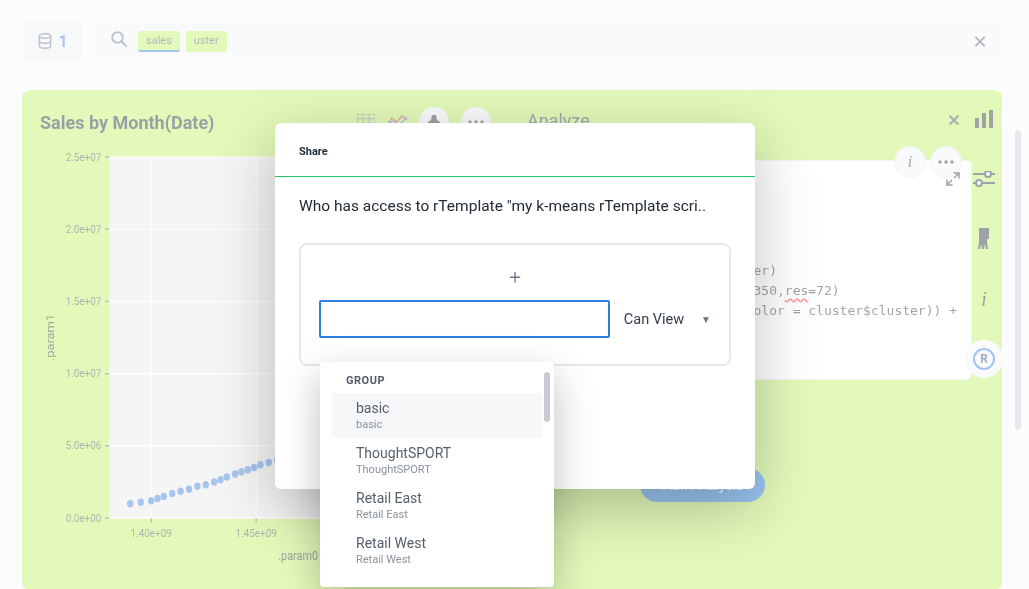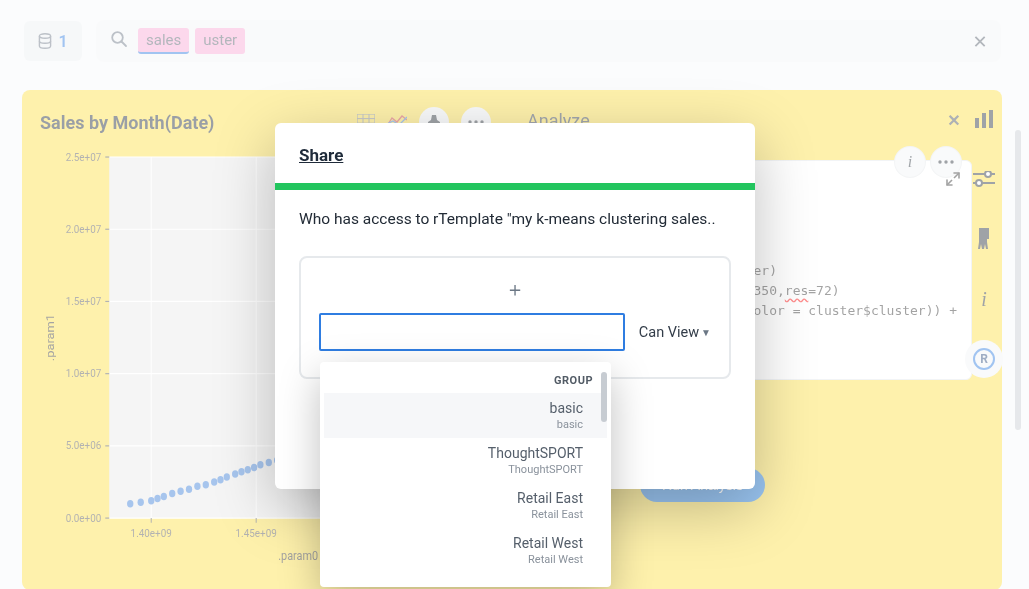--- a/index.html
+++ b/index.html
@@ -5,25 +5,25 @@
   * { box-sizing: border-box; margin: 0; padding: 0; }
   html, body { width: 1029px; height: 589px; font-family: -apple-system, BlinkMacSystemFont, "Segoe UI", Roboto, Helvetica, Arial, sans-serif; background:#f6f8fa; overflow:hidden; }
   .app { position:relative; width:1029px; height:589px; background:#f6f8fa; }
   .overlay { position:absolute; inset:0; background:rgba(255,255,255,0.55); z-index:10; pointer-events:none; }
   .topbar { position:absolute; top:20px; left:24px; right:28px; height:42px; display:flex; align-items:center; gap:14px; }
   .datasource { width:58px; height:40px; border-radius:6px; background:#eceff2; display:flex; align-items:center; justify-content:center; gap:6px; color:#2f7de1; font-weight:600; font-size:16px; }
   .db-icon svg { display:block; }
   .searchbar { flex:1; height:42px; background:#f2f4f6; border-radius:8px; display:flex; align-items:center; padding:0 10px 0 14px; gap:10px; }
   .search-icon { color:#6b7785; }
   .tokens { display:flex; gap:6px; }
-  .token { background:#f9a8d4; padding:3px 8px; border-radius:3px; font-size:15px; color:#555f6b; }
+  .token { background:#bef264; padding:3px 8px; border-radius:3px; font-size:11px; color:#555f6b; }
   .token.underlined { border-bottom:2px solid #2f7de1; }
   .search-clear { margin-left:auto; color:#555f6b; font-size:18px; width:22px; height:22px; display:flex; align-items:center; justify-content:center; cursor:pointer; }
 
-  .content { position:absolute; top:90px; left:22px; width:980px; height:500px; background:#fde047; border-radius:8px; display:flex;align-items:center; }
+  .content { position:absolute; top:90px; left:22px; width:980px; height:500px; background:#bef264; border-radius:8px; display:flex;align-items:center; }
   .scroll-thumb { position:absolute; right:8px; top:130px; width:6px; height:300px; background:#c7ccd2; border-radius:3px; }
 
   .chart-pane { width:485px; height:100%; padding:12px 10px 10px 18px; position:relative; }
   .chart-header { display:flex; align-items:center; justify-content:space-between; height:40px; }
   .chart-title { font-weight:700; font-size:18px; color:#1f2b3a; }
   .chart-tools { display:flex; gap:12px; align-items:center; margin-right:6px; }
   .tool-circle { width:30px; height:30px; border-radius:50%; background:#f1f3f5; display:flex; align-items:center; justify-content:center; color:#323a44; }
 
   .plot { position:absolute; left:18px; right:12px; top:60px; bottom:18px; }
   .plot svg { width:100%; height:100%; }
@@ -46,35 +46,35 @@
   .run-btn { position:absolute; left:640px; top:468px; height:34px; padding:0 22px; border-radius:17px; background:#1f7ee0; color:#fff; font-size:14px; display:flex; align-items:center; cursor:pointer; border:none; }
 
   .side-rail { position:absolute; right:26px; top:100px; display:flex; flex-direction:column; gap:22px; align-items:center; }
   .rail-btn { width:38px; height:38px; border-radius:50%; display:flex; align-items:center; justify-content:center; color:#2b333c; cursor:pointer; }
   .rail-btn svg { display:block; }
   .rail-btn.r { background:#f1f3f5; }
   .rlogo { width:22px; height:22px; border-radius:50%; border:2px solid #2f7de1; display:flex; align-items:center; justify-content:center; font-weight:700; color:#2b4b7d; font-size:12px; }
 
   
   .modal { position:absolute; z-index:40; top:123px; left:275px; width:480px; height:366px; background:#fff; border-radius:6px; box-shadow:0 18px 60px rgba(0,0,0,0.25); display:flex; flex-direction:column; }
-  .modal-title { padding:22px 24px 18px; font-size:17px; font-weight:700; color:#1f2b3a; border-bottom:7px solid #22c55e;text-decoration:underline; }
+  .modal-title { padding:22px 24px 18px; font-size:11px; font-weight:700; color:#1f2b3a; border-bottom:1px solid #22c55e; }
   .modal-body { padding:20px 24px; }
   .share-q { font-size:15.5px; color:#222b36; }
   .share-box { margin-top:28px; border:2px solid #e6e9ec; border-radius:8px; padding:18px 18px 26px; position:relative; }
   .add-plus { text-align:center; font-size:20px; color:#6b7785; }
   .share-row { margin-top:10px; display:flex; gap:14px; align-items:center; }
   .share-input { flex:1; height:38px; border:2px solid #2f7de1; border-radius:2px; padding:0 10px; font-size:14px; outline:none; }
-  .perm-dd { font-size:14.5px; color:#333d49; display:flex; align-items:center; gap:2px; cursor:pointer; }
+  .perm-dd { font-size:14.5px; color:#333d49; display:flex; align-items:center; gap:17px; cursor:pointer; }
   .perm-dd .caret { font-size:10px; color:#6b7785; }
   .modal-actions { position:absolute; right:36px; bottom:76px; display:flex; gap:20px; align-items:center; }
   .cancel-link { color:#2f7de1; font-weight:600; font-size:13px; letter-spacing:0.5px; cursor:pointer; }
   .add-btn { background:#1f7ee0; color:#fff; border:none; border-radius:18px; height:30px; padding:0 20px; font-size:12.5px; font-weight:600; letter-spacing:0.5px; cursor:pointer; }
 
   
-  .popover { position:absolute; z-index:50; top:362px; left:320px; width:291px; background:#fff; border-radius:4px; box-shadow:0 14px 40px rgba(0,0,0,0.25); padding:12px 4px 14px;text-align:right; }
+  .popover { position:absolute; z-index:50; top:362px; left:320px; width:234px; background:#fff; border-radius:4px; box-shadow:0 14px 40px rgba(0,0,0,0.25); padding:12px 12px 14px; }
   .pop-scroll { position:absolute; right:4px; top:10px; width:6px; height:50px; background:#c7ccd2; border-radius:3px; }
   .pop-heading { padding:0 14px 6px; font-size:11px; font-weight:700; letter-spacing:0.5px; color:#535c66; }
   .pop-item { padding:7px 24px; cursor:pointer; }
   .pop-item .p-name { font-size:14px; color:#555f6b; }
   .pop-item .p-sub { font-size:11px; color:#8a929c; margin-top:2px; }
   .pop-item.sel { background:#f6f7f9; }
 </style>
 </head>
 <body>
 
@@ -285,21 +285,21 @@
     <span class="rail-btn r">
         <span class="rlogo">R</span>
       </span>
   </div>
 
   <div class="overlay"></div>
 
   <div class="modal">
     <div class="modal-title">Share</div>
     <div class="modal-body">
-      <div class="share-q">Who has access to  rTemplate "my k-means clustering sales..</div>
+      <div class="share-q">Who has access to  rTemplate "my k-means rTemplate scri..</div>
       <div class="share-box">
         <div class="add-plus">＋</div>
         <div class="share-row">
           <input class="share-input" value="" style="">
           <div class="perm-dd">
             <span>Can View</span>
             <span class="caret">▼</span>
           </div>
         </div>
       </div>

